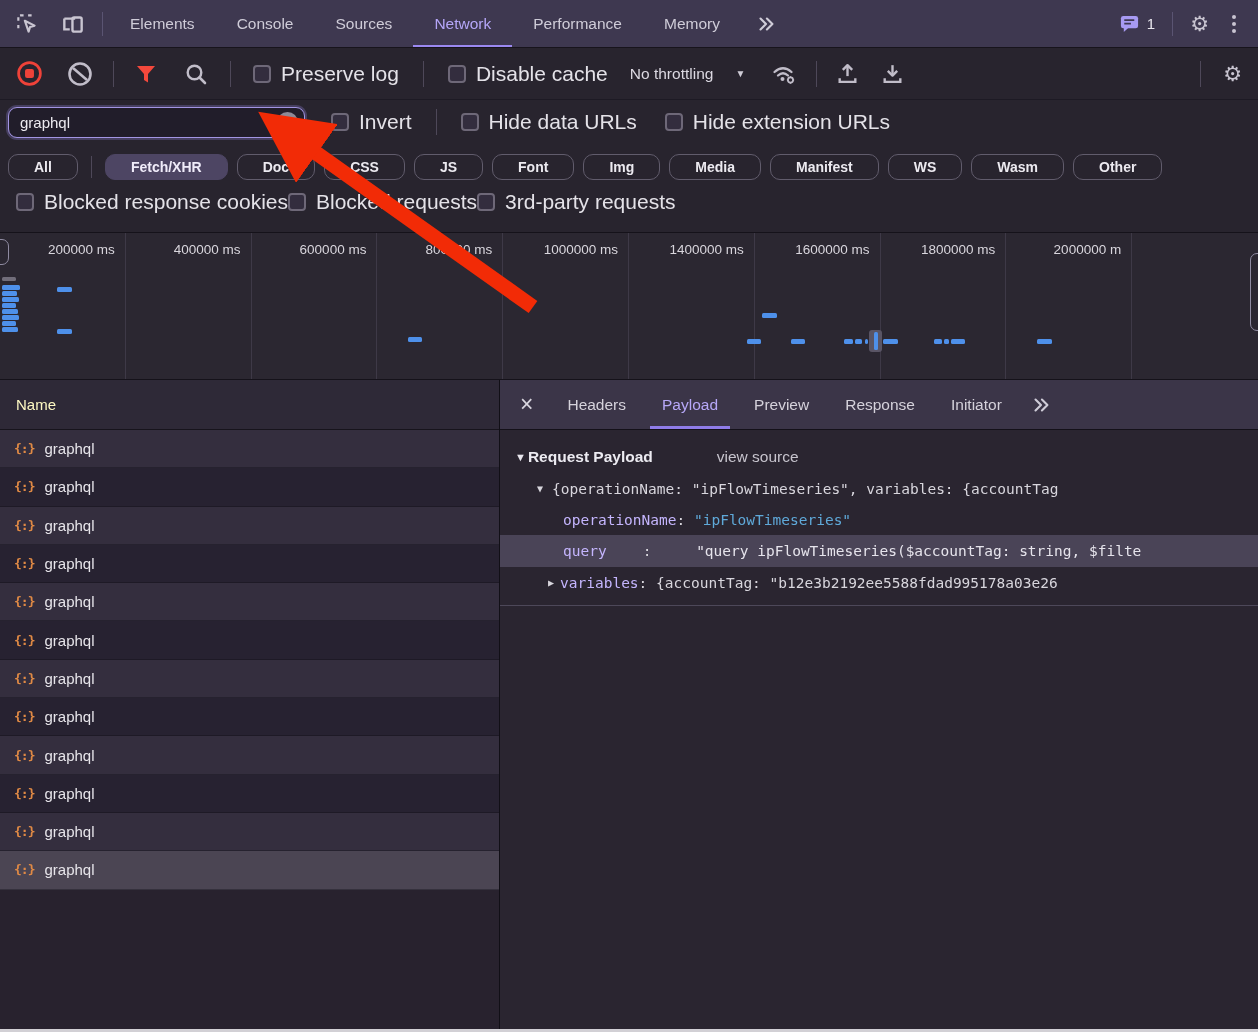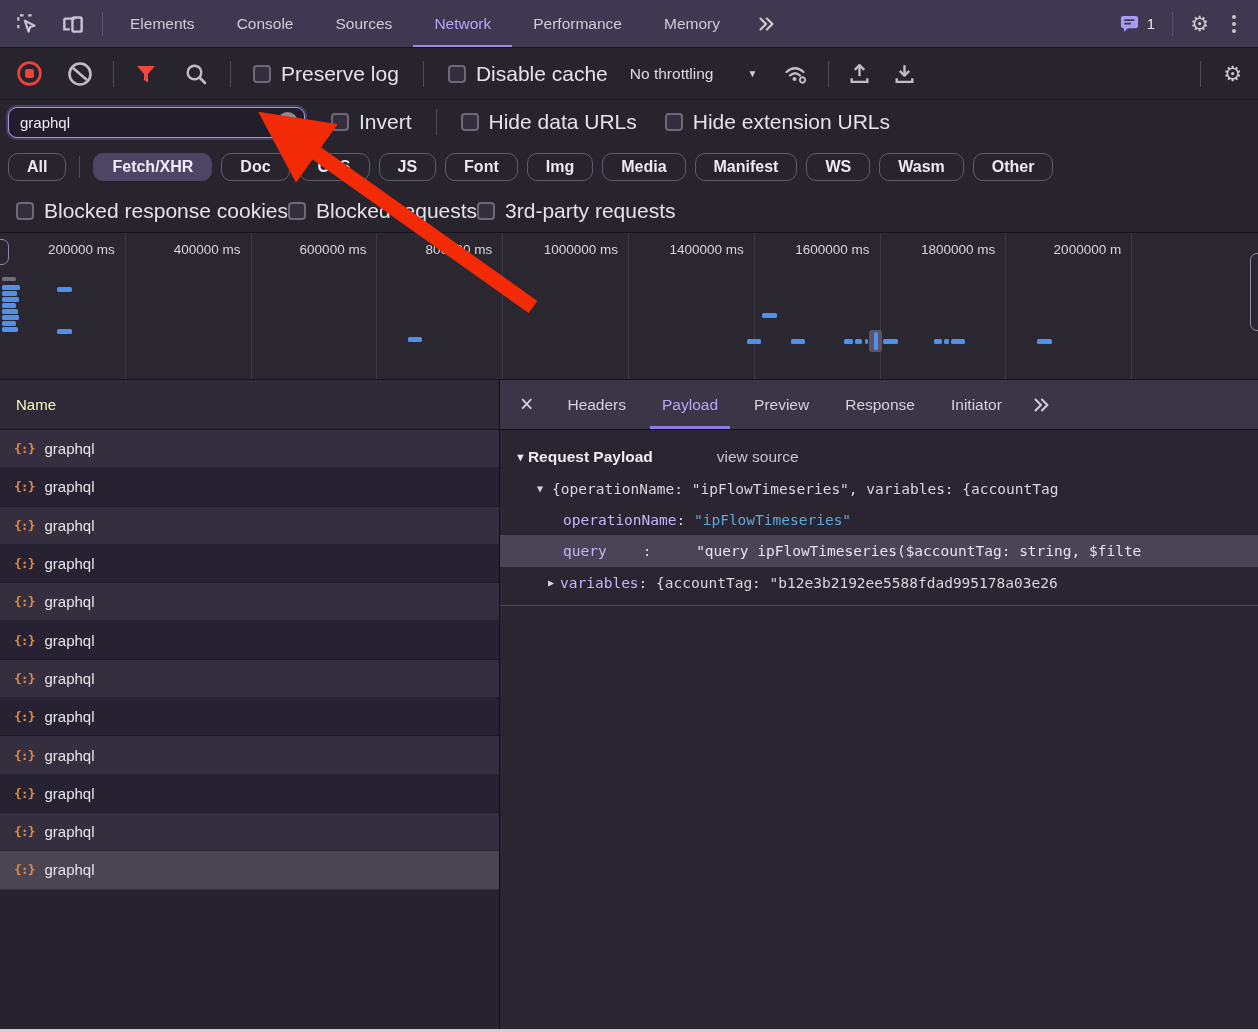--- a/index.html
+++ b/index.html
@@ -23,41 +23,41 @@
   .msg-count { font-size:15px; color:#e9e7ee; }
   .kebab { display:flex; flex-direction:column; gap:3px; padding:2px 6px; }
   .kebab i { width:4px; height:4px; border-radius:50%; background:#c9c5d1; }
 
   
   .nettoolbar { height:52px; background:#28242e; display:flex; align-items:center; padding:0 16px; border-bottom:1px solid #1d1a24; }
   .nettoolbar .vdiv { height:26px; }
   .cb { width:18px; height:18px; border:2px solid #6e6878; border-radius:4px; background:#332d3e; flex:none; }
   .cb-item { display:flex; align-items:center; gap:10px; }
   .cb-label { font-size:21px; color:#e4e2e8; white-space:nowrap; }
-  .throttle { display:flex; align-items:center; gap:12px; margin-left:22px; }
+  .throttle { display:flex; align-items:center; margin-left:22px; }
   .throttle-label { font-size:15.5px; color:#dcd9e2; }
   .caret { font-size:10px; color:#cfccd6; }
   .spacer { flex:1; }
 
   
   .filterrow { height:44px; display:flex; align-items:center; padding:0 8px; }
   .filter-input-wrap { position:relative; width:297px; height:31px; }
   .filter-input { width:100%; height:100%; background:#211d2a; border:1px solid #a395e4; box-shadow:0 0 0 2px rgba(150,132,226,.28); border-radius:9px; color:#eceaf0; font-size:15px; padding:0 34px 0 11px; outline:none; font-family:"Liberation Sans",sans-serif; }
   .clear-btn { position:absolute; right:7px; top:5px; width:21px; height:21px; border-radius:50%; background:#8d8997; color:#2a2630; font-size:15px; font-weight:bold; display:flex; align-items:center; justify-content:center; line-height:1; }
   .filterrow .vdiv { height:26px; }
   .fgap1{ width:26px;} .fgap2{ width:24px;} .fgap3{ width:28px;}
 
   
   .chipsrow { height:46px; display:flex; align-items:center; padding:0 8px; gap:9px; }
-  .chip { border:1.5px solid #615c6c; border-radius:10px; padding:4px 18px; font-size:16px; font-weight:600; color:#eceaf0; white-space:nowrap; }
+  .chip { border:1.5px solid #615c6c; border-radius:10px; padding:4px 25px; font-size:14px; font-weight:600; color:#eceaf0; white-space:nowrap; }
   .chip.active { background:#4d4563; border-color:#4d4563; color:#f0ecfa; }
   .chips-div { height:22px; margin:0 4px; }
 
   
-  .blockedrow { height:42px; display:flex; align-items:center; padding:0 16px; }
+  .blockedrow { height:42px; display:flex; align-items:flex-start; padding:0 16px; }
 
   
   .timeline { position:relative; height:148px; background:#2b2731; border-top:1px solid #15121a; border-bottom:1px solid #15121a; overflow:hidden; }
   .tl-cells { display:flex; height:100%; }
   .tl-cell { width:125.8px; flex:none; border-right:1px solid #3e3947; padding:7px 10px 0 0; text-align:right; }
   .tl-cell span { font-size:13.5px; color:#d9d6dd; white-space:nowrap; }
   .tl-bars { position:absolute; inset:0; }
   .tl-bar { position:absolute; background:#4e90ea; border-radius:1.5px; }
   .tl-bar.gray { background:#716d7a; }
   .tl-bar.marker { background:#5a5565; border-radius:3px; }

